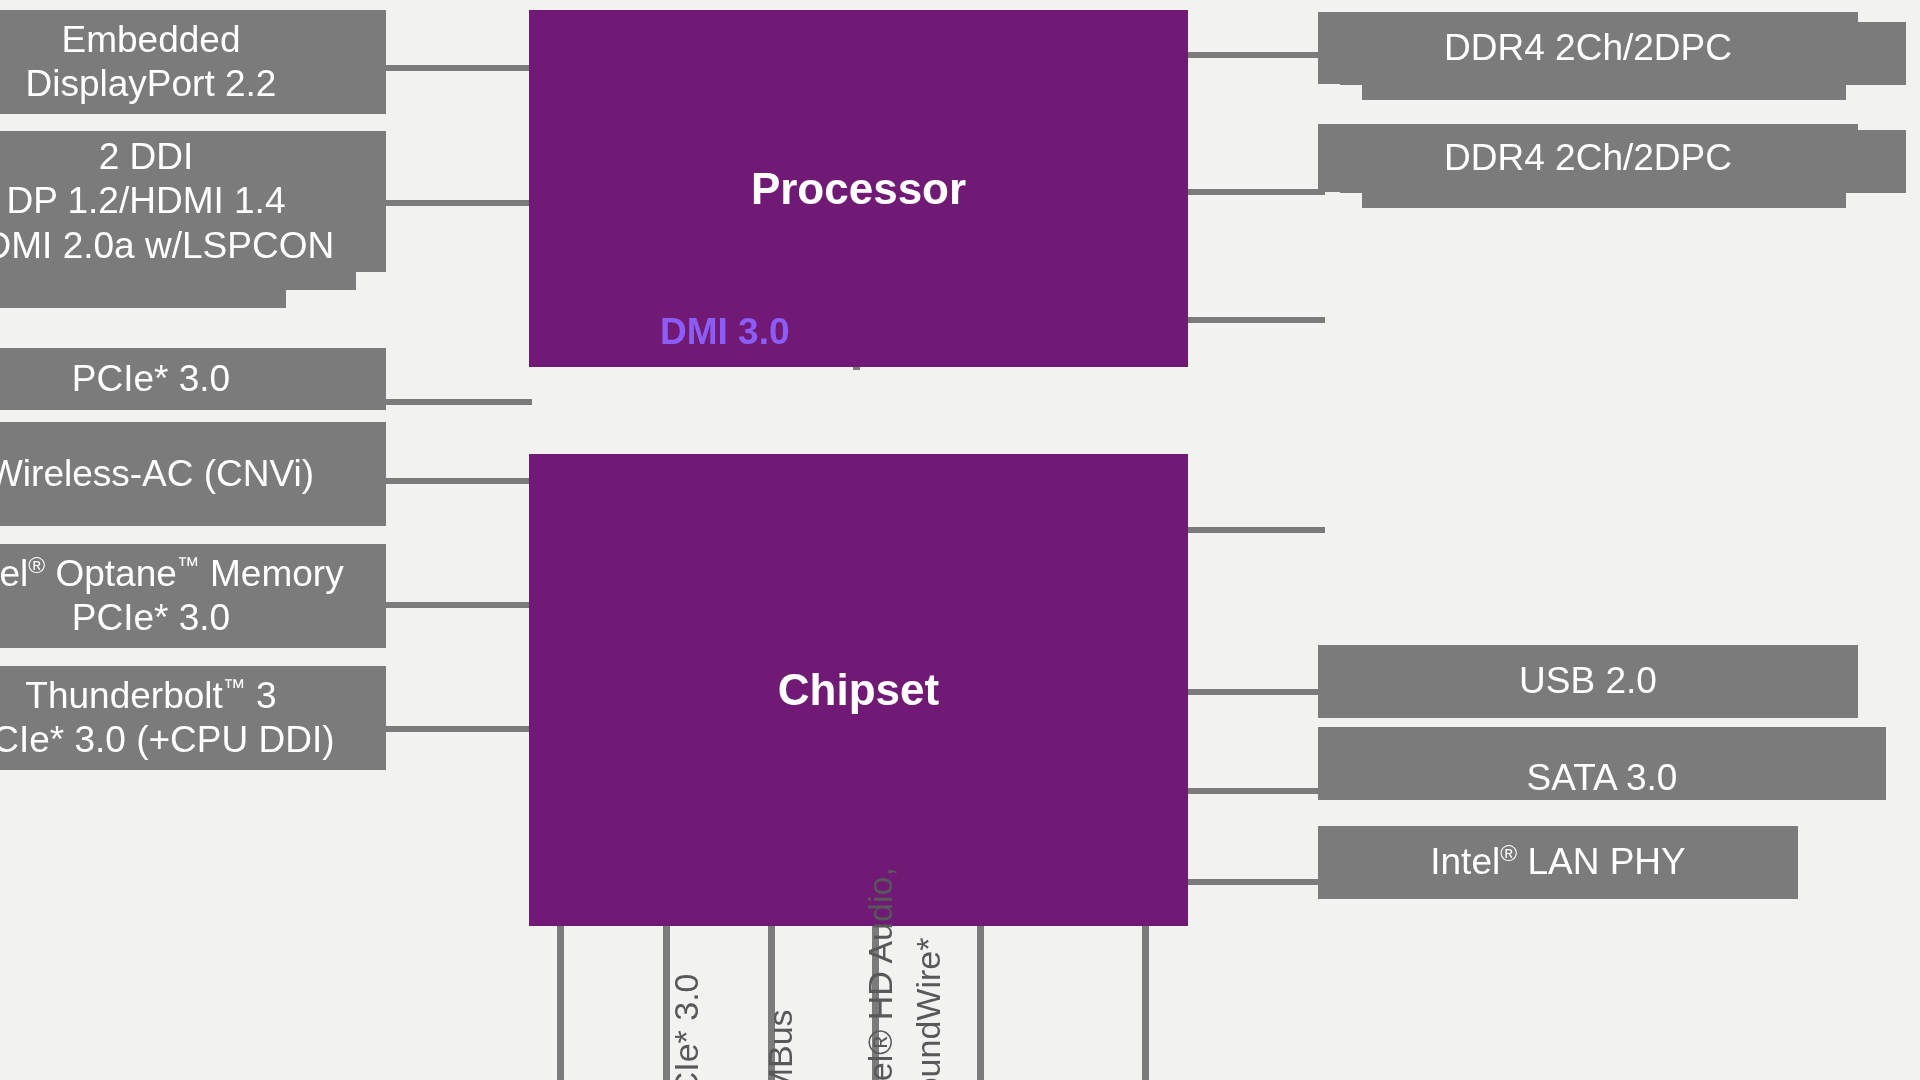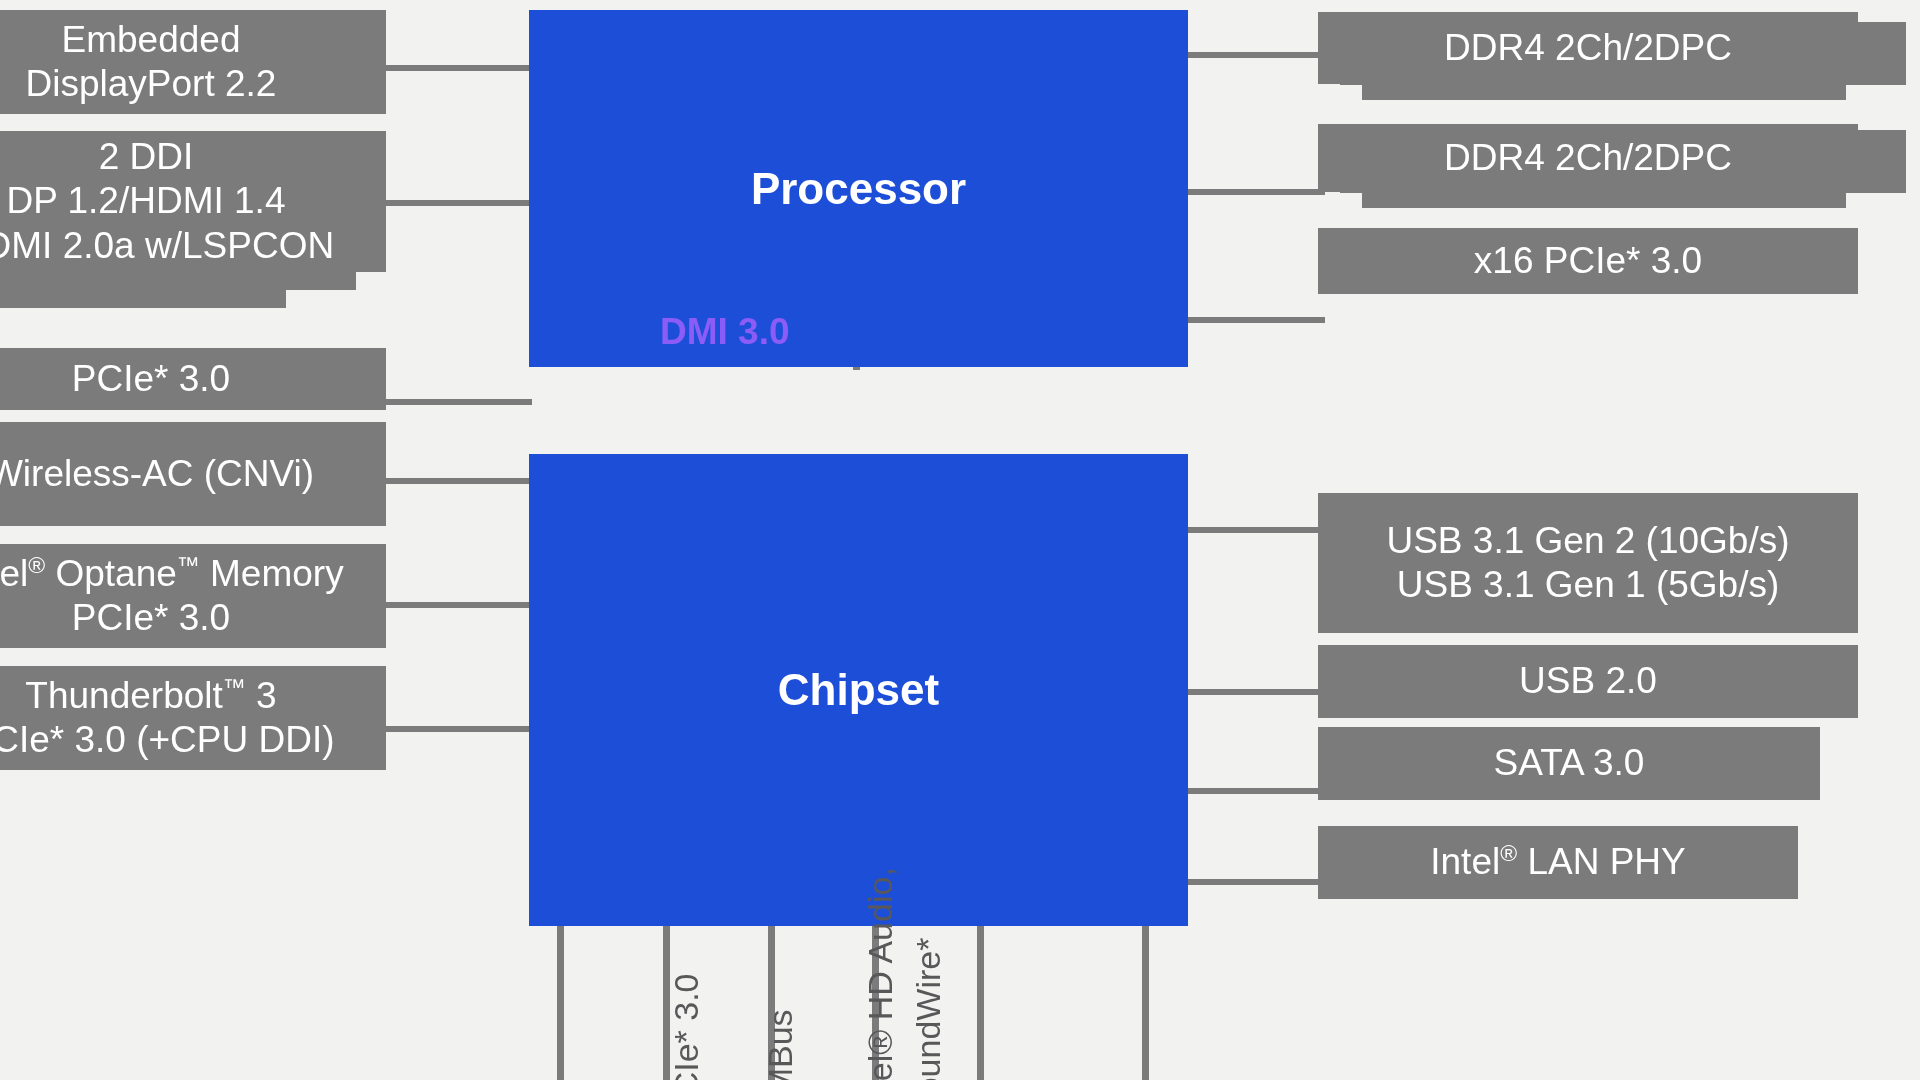--- a/index.html
+++ b/index.html
@@ -32,21 +32,21 @@
     z-index: 3;
   }
   .gbox .ln { display: block; white-space: nowrap; }
   .shadow {
     position: absolute;
     background: #7b7b7b;
     z-index: 1;
   }
   .bluebox {
     position: absolute;
-    background: #1d4ed8;
+    background: #701a75;
     color: #ffffff;
     display: flex;
     align-items: center;
     justify-content: center;
     font-size: 44px;
     font-weight: bold;
     z-index: 4;
   }
   .hline {
     position: absolute;
@@ -110,23 +110,20 @@
   </div>
   <div class="hline" style="left:1175px; top:52px; width:150px;"></div>
 
   <div class="shadow" style="left:1362px; top:189px; width:484px; height:19px;"></div>
   <div class="shadow" style="left:1340px; top:130px; width:566px; height:63px;"></div>
   <div class="gbox" style="left:1318px; top:124px; width:540px; height:68px;">
     <span class="ln">DDR4 2Ch/2DPC</span>
   </div>
   <div class="hline" style="left:1175px; top:189px; width:150px;"></div>
 
-  <div class="gbox" style="left:1318px; top:228px; width:540px; height:66px;">
-    <span class="ln">x16 PCIe* 3.0</span>
-  </div>
   <div class="hline" style="left:1175px; top:317px; width:150px;"></div>
 
   <div class="dmi-label" style="left:660px; top:311px;">DMI 3.0</div>
   <div class="vline" style="left:853px; top:300px; height:70px;"></div>
 
   <div class="gbox" style="left:-84px; top:348px; width:470px; height:62px;">
     <span class="ln">PCIe* 3.0</span>
   </div>
   <div class="hline" style="left:382px; top:399px; width:150px;"></div>
 
@@ -144,32 +141,28 @@
   <div class="gbox" style="left:-84px; top:666px; width:470px; height:104px;">
     <span class="ln">Thunderbolt<sup>™</sup> 3</span>
     <span class="ln">PCIe* 3.0 (+CPU DDI)</span>
   </div>
   <div class="hline" style="left:382px; top:726px; width:150px;"></div>
 
   <div class="bluebox" style="left:529px; top:454px; width:659px; height:472px;">
     <span>Chipset</span>
   </div>
 
-  <div class="gbox" style="left:1318px; top:493px; width:540px; height:140px;">
-    <span class="ln">USB 3.1 Gen 2 (10Gb/s)</span>
-    <span class="ln">USB 3.1 Gen 1 (5Gb/s)</span>
-  </div>
   <div class="hline" style="left:1175px; top:527px; width:150px;"></div>
 
   <div class="gbox" style="left:1318px; top:645px; width:540px; height:73px;align-items:center;">
     <span class="ln">USB 2.0</span>
   </div>
   <div class="hline" style="left:1175px; top:689px; width:150px;"></div>
 
-  <div class="gbox" style="left:1318px; top:727px; width:502px; height:73px;">
+  <div class="gbox" style="left:1318px; top:727px; width:568px; height:73px;justify-content:flex-end;">
     <span class="ln">SATA 3.0</span>
   </div>
   <div class="hline" style="left:1175px; top:788px; width:150px;"></div>
 
   <div class="gbox" style="left:1318px; top:826px; width:480px; height:73px;">
     <span class="ln">Intel<sup>®</sup> LAN PHY</span>
   </div>
   <div class="hline" style="left:1175px; top:879px; width:150px;"></div>
 
   <div class="vline" style="left:557px; top:926px; height:154px;"></div>

